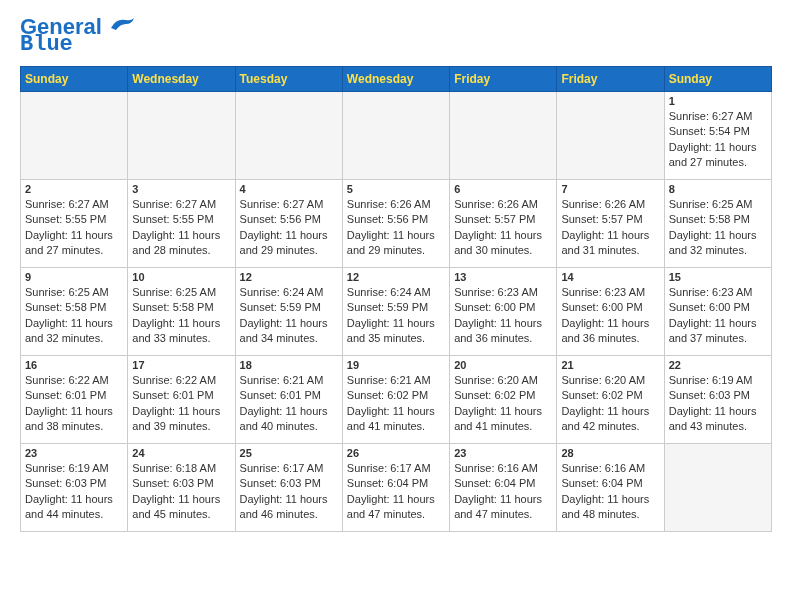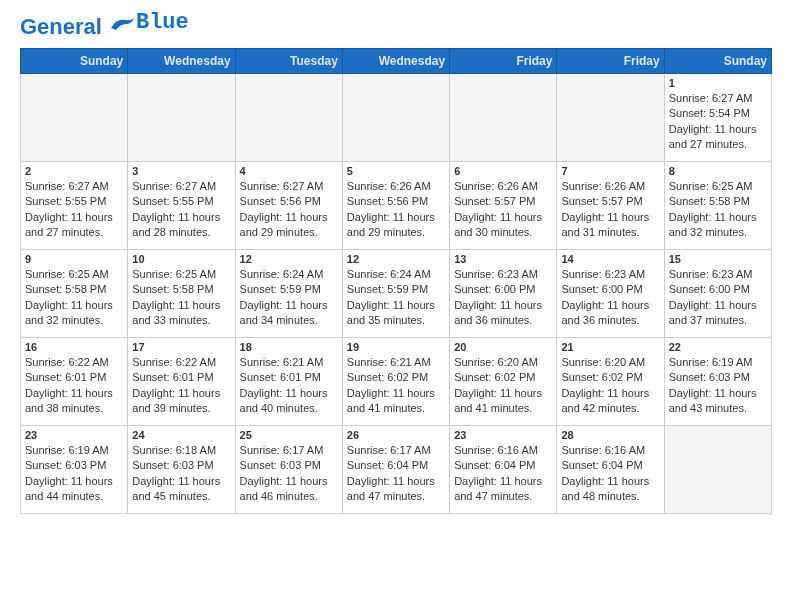--- a/index.html
+++ b/index.html
@@ -14,20 +14,21 @@
       padding: 16px 20px 10px 20px;
     }
     .header {
       display: flex;
       justify-content: space-between;
       align-items: flex-start;
       margin-bottom: 10px;
     }
     .logo {
       display: flex;
+      flex-direction: column;
       align-items: flex-start;
     }
     .logo-text {
       font-size: 22px;
       font-weight: bold;
       color: #333;
       line-height: 1;
     }
     .logo-text span { color: #1a6fc4; }
     .title-section {
@@ -42,25 +43,25 @@
       font-size: 15px;
       color: #555;
     }
     .calendar {
       width: 100%;
       border-collapse: collapse;
       border: 1px solid #ccc;
     }
     .calendar th {
       background: #1a6fc4;
-      color: #e5e5e5;
+      color: #fde047;
       font-size: 12px;
       font-weight: bold;
       padding: 5px 4px;
-      text-align: right;
+      text-align: left;
       border: 1px solid #1558a0;
     }
     .calendar td {
       vertical-align: top;
       border: 1px solid #ccc;
       padding: 3px 4px;
       font-size: 9.5px;
       color: #333;
       width: calc(100% / 7);
       height: 88px;

